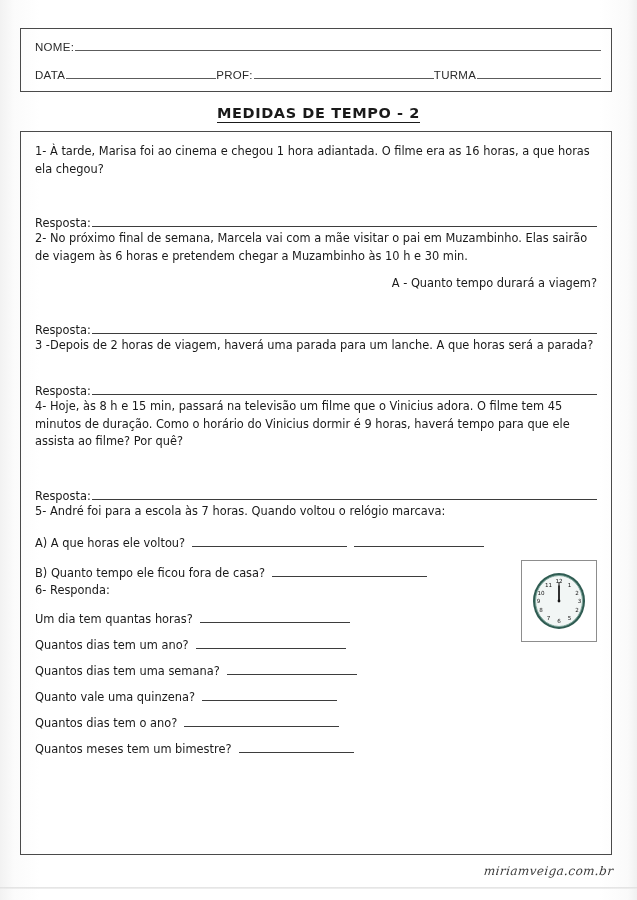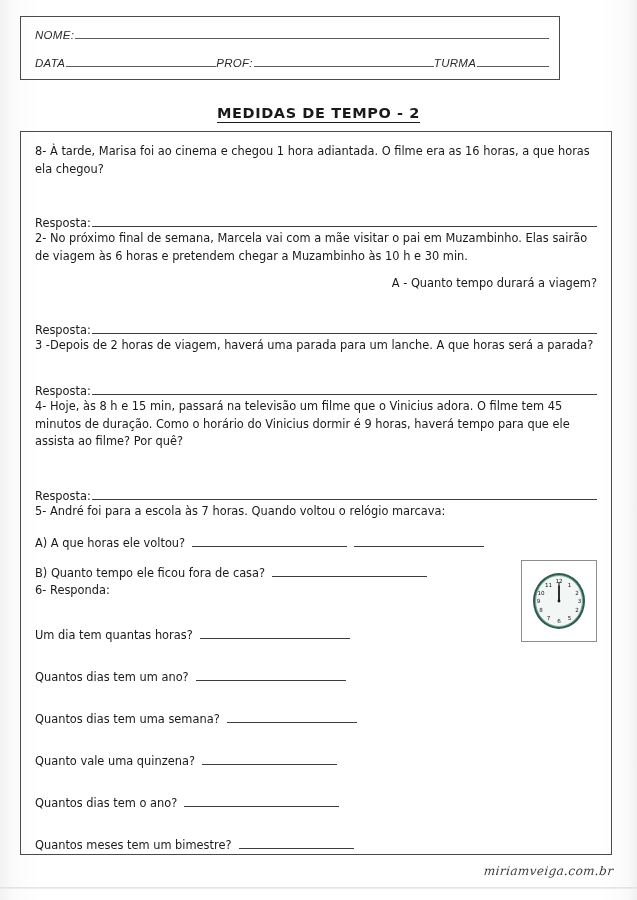--- a/index.html
+++ b/index.html
@@ -32,27 +32,26 @@
     bottom: 11px;
     height: 2px;
     background: linear-gradient(to bottom, #d8d8d8, #ececec);
     opacity: .75;
   }
 
   
   .header-box {
     position: absolute;
     left: 20px;
-    top: 16px;
-    width: 540px;
+    top: 28px;
+    width: 592px;
     height: 64px;
     box-sizing: border-box;
     border: 1.6px solid #4a4a4a;
     background: transparent;
-    font-style: italic;
   }
   .hdr-row {
     position: absolute;
     left: 14px;
     right: 10px;
     display: flex;
     align-items: baseline;
     white-space: nowrap;
   }
   .hdr-row.row-nome { top: 10px; }
@@ -164,21 +163,21 @@
   }
   .blank.b-155 { width: 155px; }
   .blank.b-150 { width: 150px; }
   .blank.b-135 { width: 135px; }
   .blank.b-130 { width: 130px; }
   .blank.b-115 { width: 115px; }
 
   .q5-area { position: relative; }
   .q5-left { width: 450px; }
 
-  .q6-list .inline-row { margin-top: 28px; }
+  .q6-list .inline-row { margin-top: 12px; }
   .q6-head { margin-top: 2px; }
 
   
   .clock-frame {
     position: absolute;
     right: 14px;
     top: 428px;
     width: 76px;
     height: 82px;
     box-sizing: border-box;
@@ -223,21 +222,21 @@
   </div>
 </div>
 
 <div class="sheet-title">
   <span>MEDIDAS DE TEMPO - 2</span>
 </div>
 
 <div class="main-box">
 
   <div class="q-block">
-    <p class="q-text">8- À tarde, Marisa foi ao cinema e chegou 1 hora adiantada. O filme era as 16 horas, a que horas ela chegou?</p>
+    <p class="q-text">1- À tarde, Marisa foi ao cinema e chegou 1 hora adiantada. O filme era as 16 horas, a que horas ela chegou?</p>
     <div class="spacer-lg"></div>
     <div class="answer-row">
       <span class="answer-label">Resposta:</span>
       <span class="answer-rule"></span>
     </div>
   </div>
 
   <div class="q-block">
     <p class="q-text">2- No próximo final de semana, Marcela vai com a mãe visitar o pai em Muzambinho. Elas sairão de viagem às 6 horas e pretendem chegar a Muzambinho às 10 h e 30 min.</p>
     <p class="q-text indent-sub">A - Quanto tempo durará a viagem?</p>

